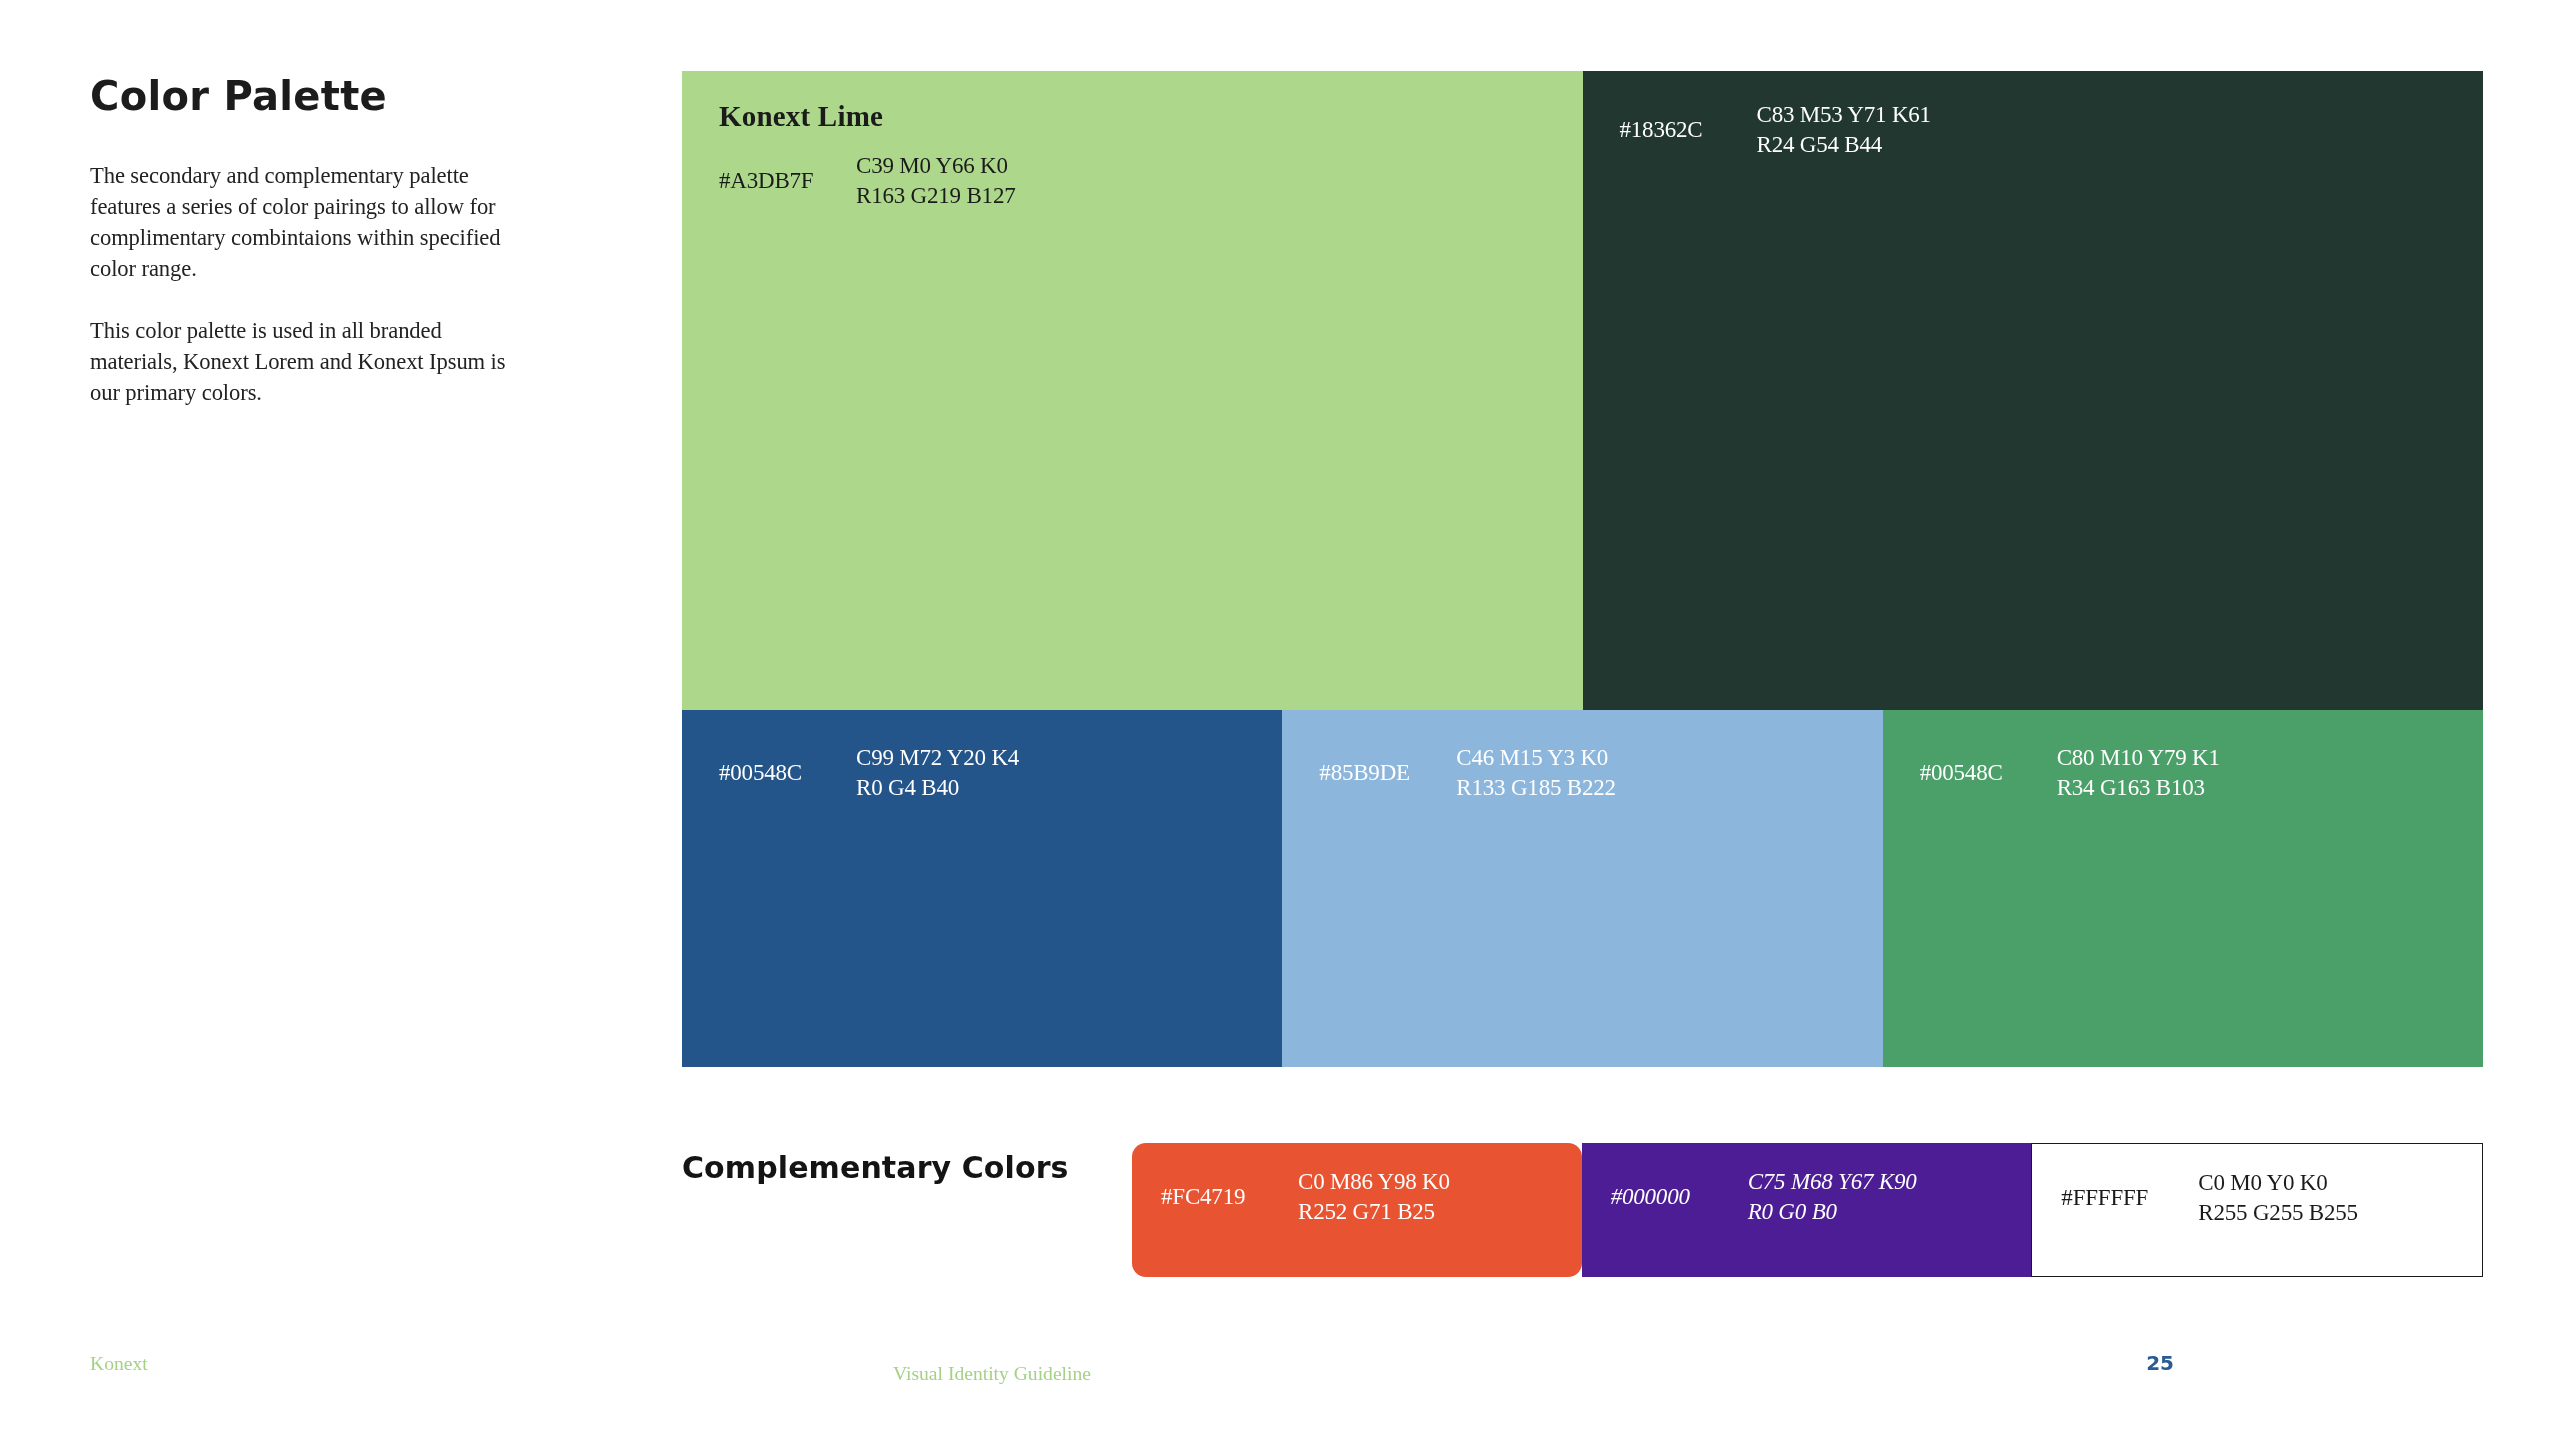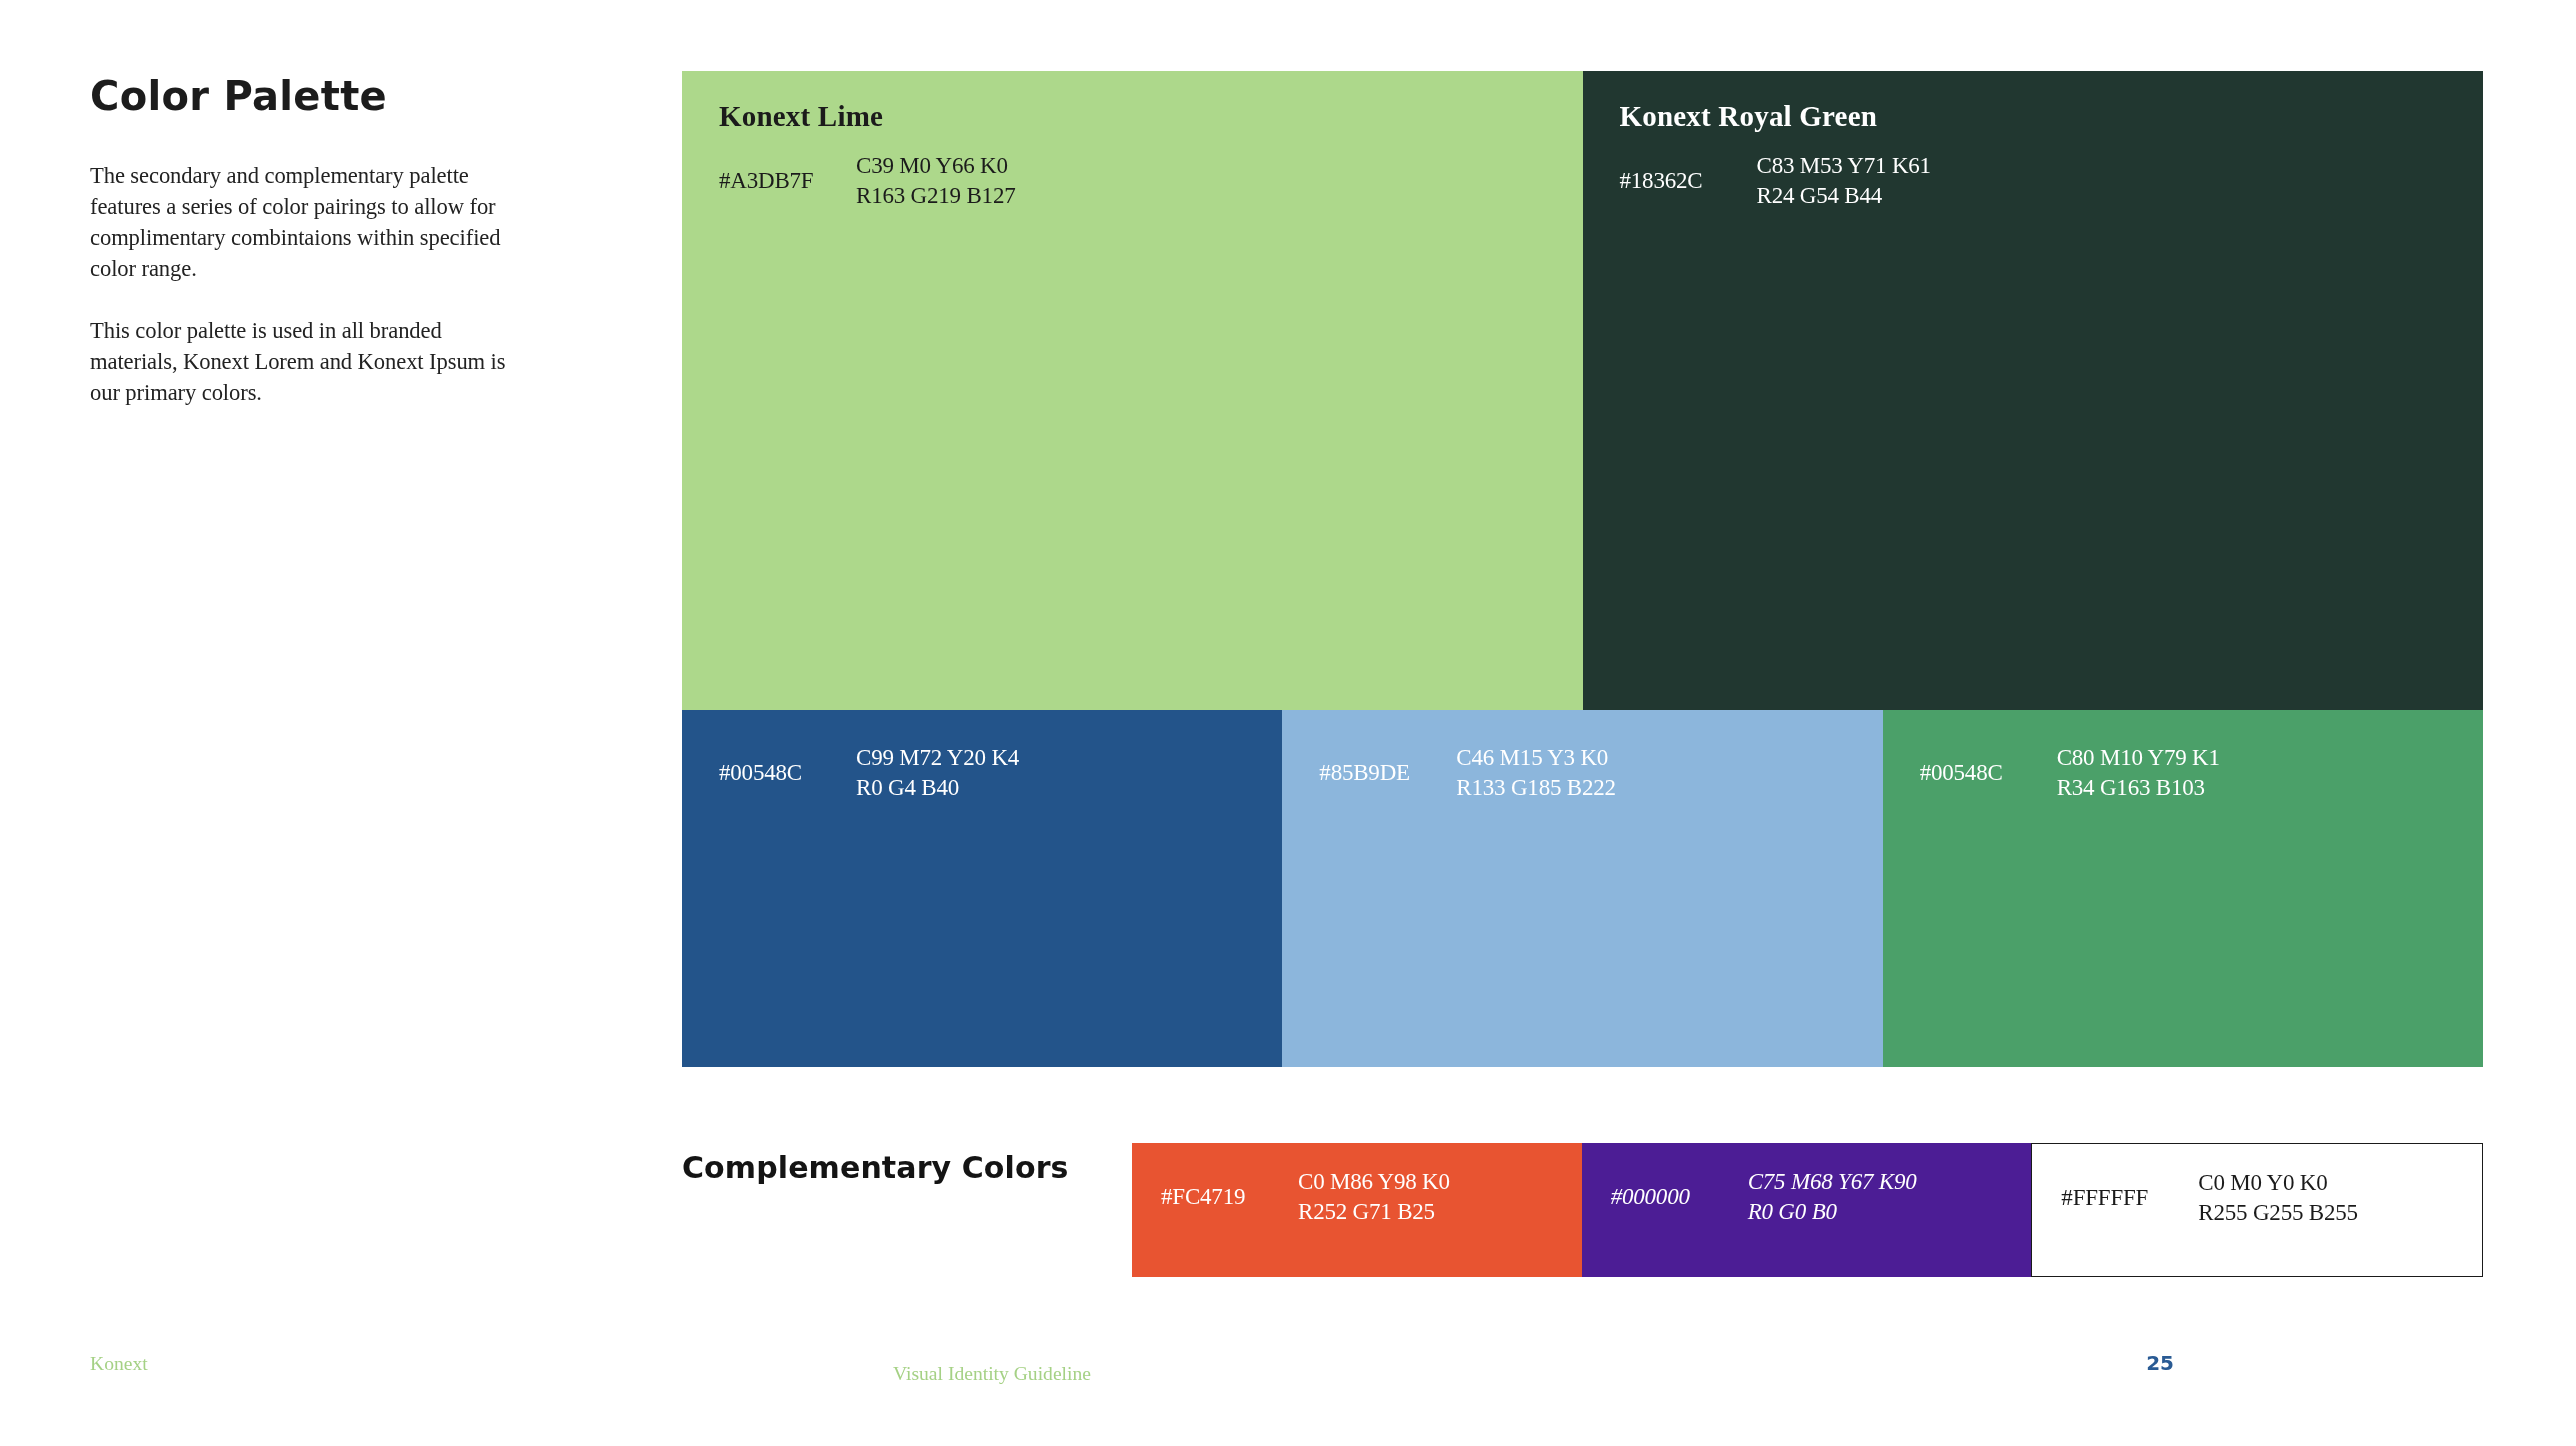--- a/index.html
+++ b/index.html
@@ -77,21 +77,20 @@
           <div class="cmyk-rgb">
             <div>C39 M0 Y66 K0</div>
             <div>R163 G219 B127</div>
           </div>
         </div>
       </div>
     </div>
 
     <div class="swatch" style="background-color: rgb(33, 55, 48); color: rgb(255, 255, 255);">
       <div class="swatch-inner-primary">
-        <div class="swatch-title">Konext Royal Green</div>
         <div class="value-row">
           <div class="hex-label">#18362C</div>
           <div class="cmyk-rgb">
             <div>C83 M53 Y71 K61</div>
             <div>R24 G54 B44</div>
           </div>
         </div>
       </div>
     </div>
 
@@ -135,21 +134,21 @@
       </div>
     </div>
 
 
   </section>
 
   <h2 class="comp-heading">Complementary Colors</h2>
 
   <section class="row row-comp">
 
-    <div class="swatch" style="background-color: rgb(232, 84, 49); color: rgb(255, 255, 255);">
+    <div class="swatch" style="background-color: rgb(232, 84, 49); color: rgb(255, 255, 255); border-radius: 14px;">
       <div class="swatch-inner-comp">
         <div class="value-row">
           <div class="hex-label">#FC4719</div>
           <div class="cmyk-rgb">
             <div>C0 M86 Y98 K0</div>
             <div>R252 G71 B25</div>
           </div>
         </div>
       </div>
     </div>

